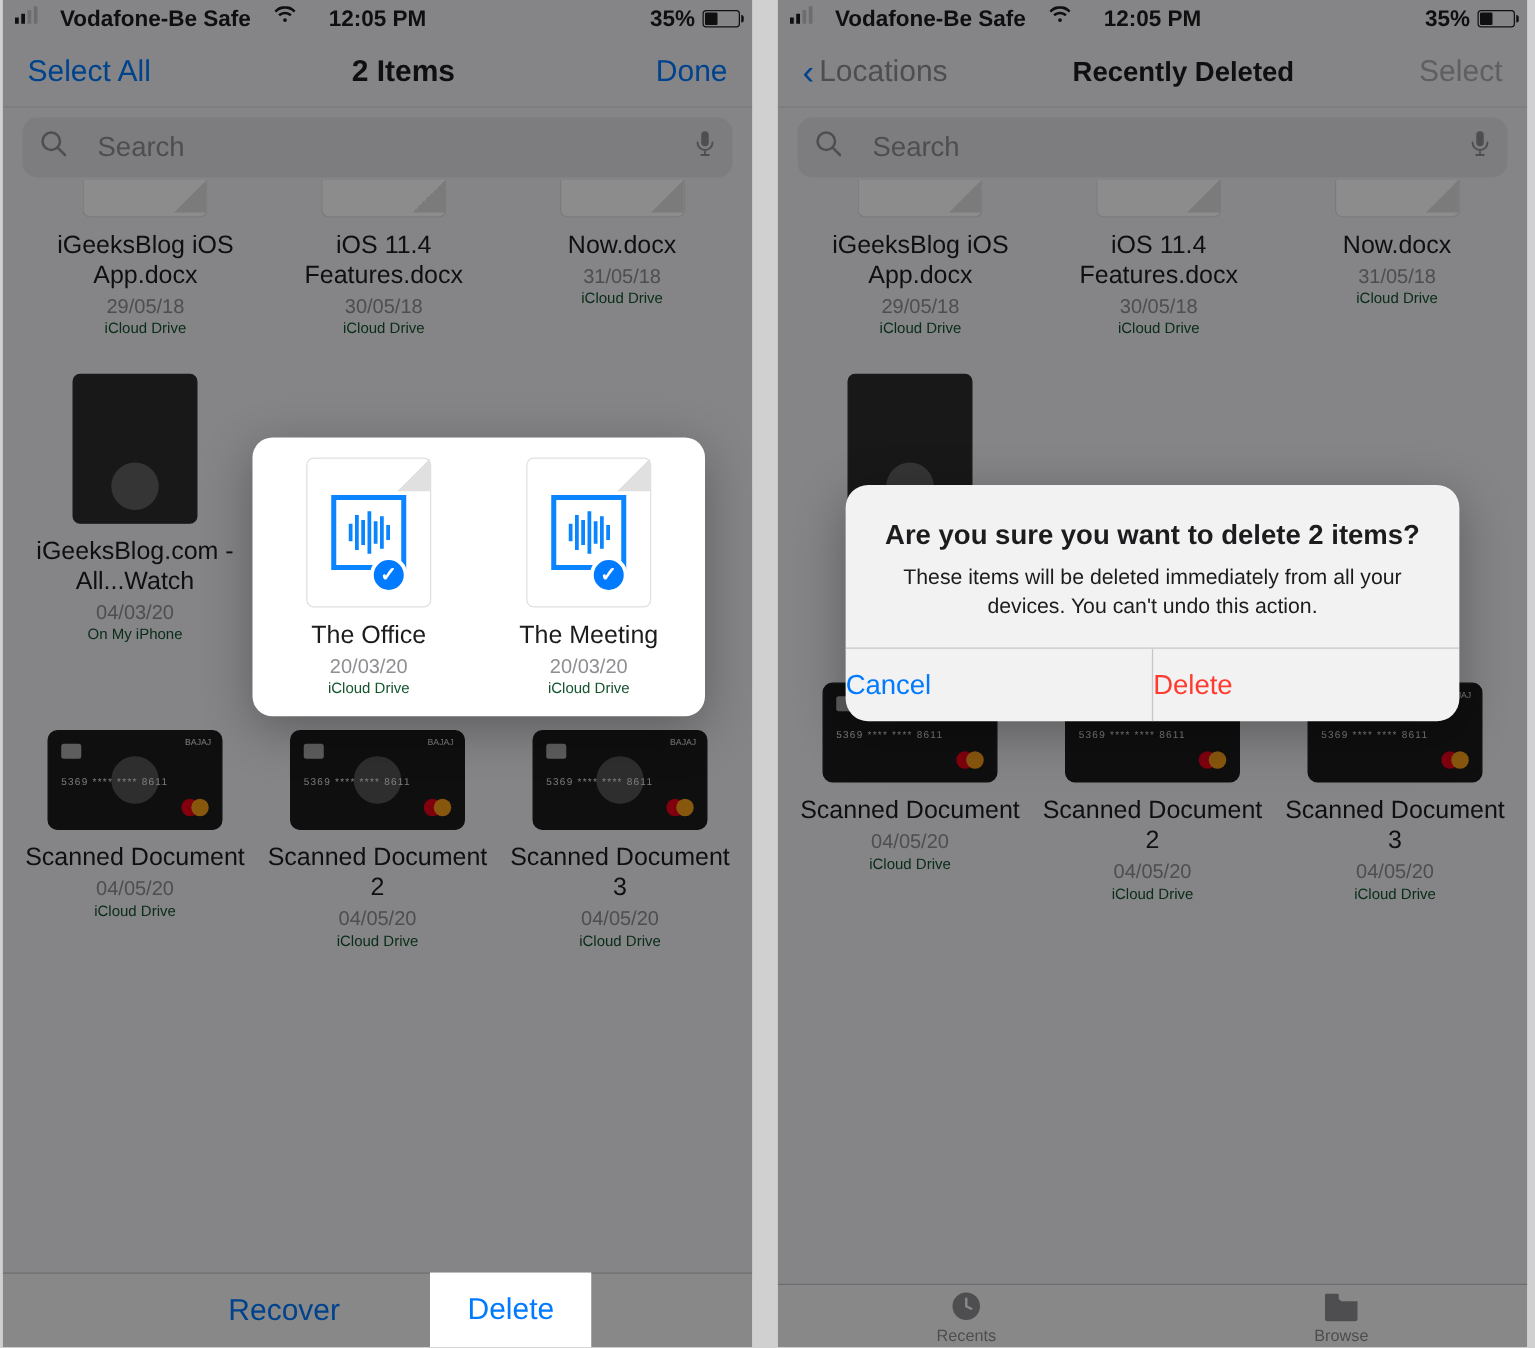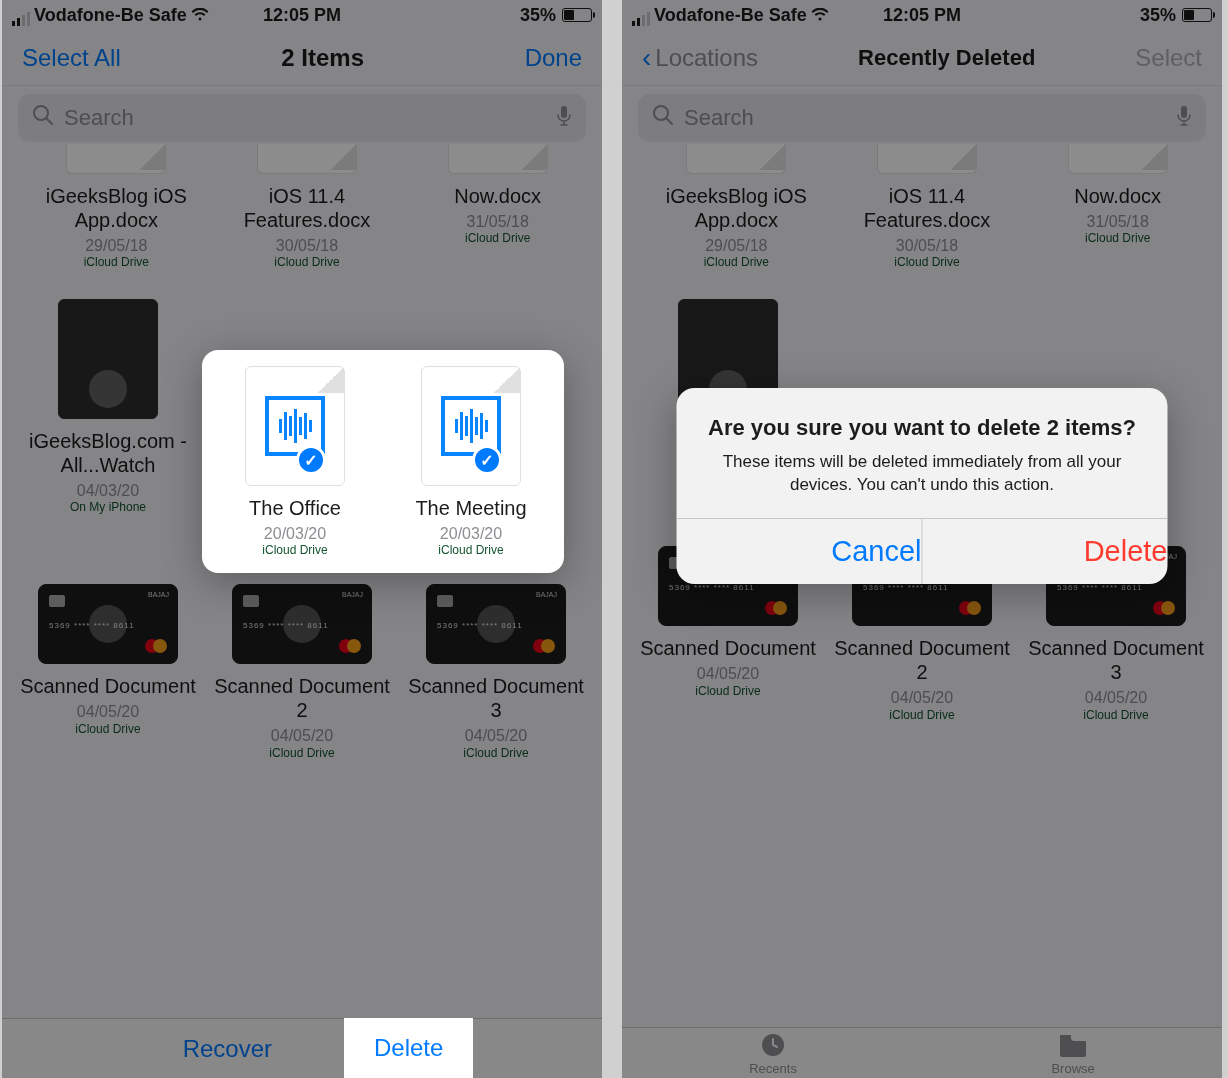--- a/index.html
+++ b/index.html
@@ -34,21 +34,21 @@
   
   .status-bar {
     height: 30px;
     display: flex;
     align-items: center;
     padding: 0 10px;
     font-size: 18px;
     font-weight: 600;
     color: #1c1c1e;
   }
-  .status-left { display:flex; align-items:flex-end; gap:4px; flex:1; }
+  .status-left { display:flex; align-items:flex-start; gap:18px; flex:1; }
   .status-center { flex:0; white-space:nowrap; font-weight:700; }
   .status-right { flex:1; display:flex; justify-content:flex-end; align-items:center; gap:6px; }
   .signal-bars { display:flex; align-items:flex-end; gap:2px; height:14px; }
   .signal-bars span { width:3px; background:#1c1c1e; }
   .signal-bars span:nth-child(1){height:5px;}
   .signal-bars span:nth-child(2){height:8px;}
   .signal-bars span:nth-child(3){height:11px;background:#c7c7cc;}
   .signal-bars span:nth-child(4){height:14px;background:#c7c7cc;}
   .wifi-icon { font-size:16px; }
   .battery {
@@ -75,21 +75,21 @@
 
   
   .search-wrap { padding: 8px 16px 12px; }
   .search-bar {
     background: #e3e3e8;
     border-radius: 12px;
     height: 48px;
     display: flex;
     align-items: center;
     padding: 0 14px;
-    gap: 10px;
+    gap: 24px;
   }
   .search-icon { color:#8e8e93; font-size:22px; }
   .search-placeholder { color:#8e8e93; font-size:22px; flex:1; }
   .mic-icon { color:#8e8e93; font-size:20px; }
 
   
   .grid {
     display: grid;
     grid-template-columns: repeat(3, 1fr);
     gap: 0 10px;
@@ -199,21 +199,21 @@
     position:absolute; z-index:60;
     left:50%; top:388px; transform:translateX(-50%);
     width:491px; background:#f2f2f2; border-radius:18px;
     overflow:hidden;
     box-shadow:0 10px 40px rgba(0,0,0,0.3);
   }
   .alert-body { padding:26px 24px 22px; text-align:center;}
   .alert-title { font-size:22px; font-weight:700; color:#1c1c1e; line-height:1.3; margin-bottom:8px;}
   .alert-msg { font-size:17px; color:#1c1c1e; line-height:1.35;}
   .alert-buttons { display:flex; border-top:0.5px solid #c6c6c8;}
-  .alert-btn { flex:1; text-align:right; padding:16px 0; font-size:29px; font-weight:400;}
+  .alert-btn { flex:1; text-align:left; padding:16px 0; font-size:22px; font-weight:400;}
   .alert-btn:first-child { border-right:0.5px solid #c6c6c8; color:#007aff;}
   .alert-btn.destructive { color:#ff3b30; }
 
   .row1 { margin-top:-10px;padding-left:24px; }
 </style>
 </head>
 <body>
 
 <div class="phone left">
   <div class="dim-overlay"></div>

